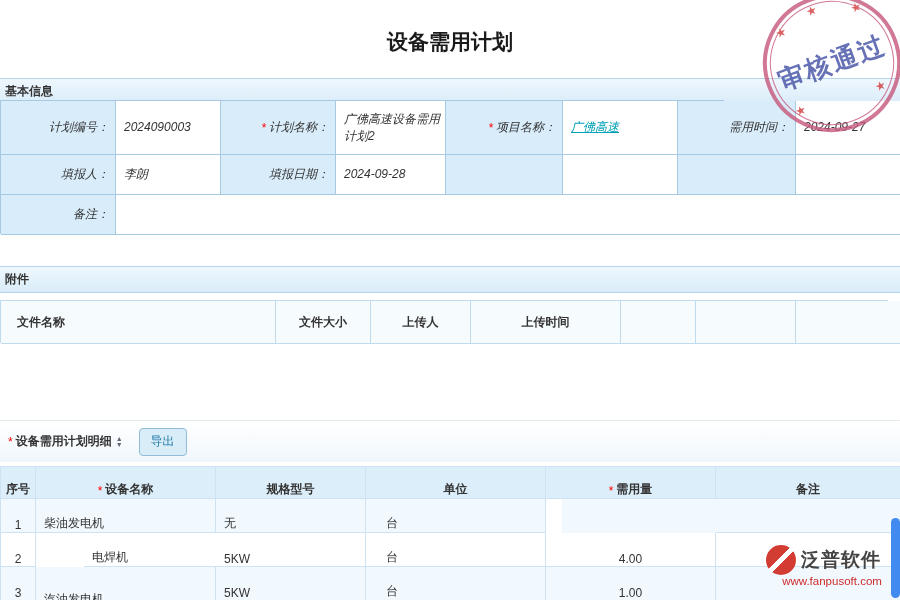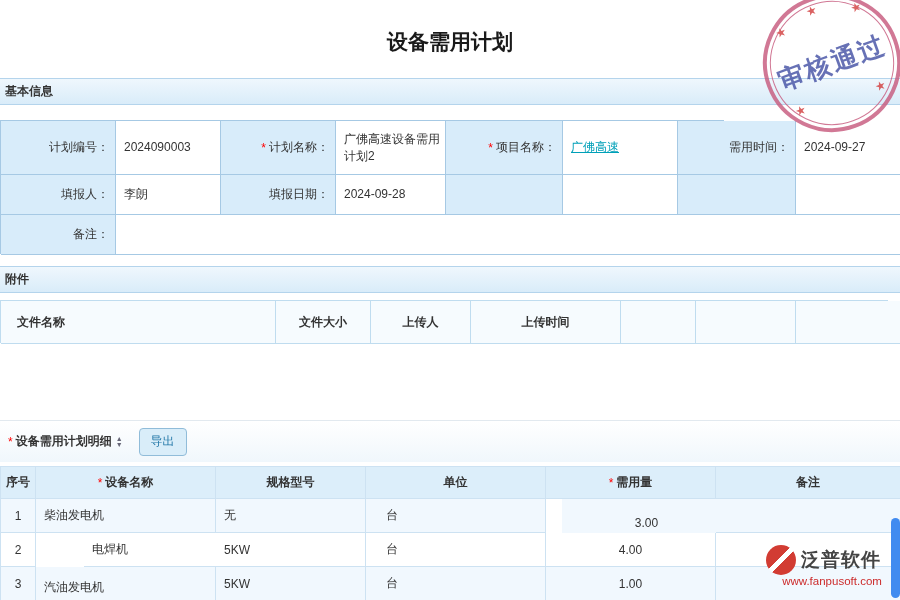--- a/index.html
+++ b/index.html
@@ -37,21 +37,21 @@
               display:flex;align-items:center;padding-left:8px;font-size:12px;}
   .detail-title{font-weight:bold;color:#333;}
   .sorter{display:inline-flex;flex-direction:column;margin-left:4px;cursor:pointer;}
   .sorter span{font-size:7px;line-height:6px;color:#667;}
   .export-btn{margin-left:16px;width:46px;height:26px;background:#d9edf9;
               border:1px solid #90bcd9;border-radius:4px;color:#2277a8;font-size:12px;
               display:flex;align-items:center;justify-content:center;cursor:pointer;}
 
   
   .dtbl{border-color:#cde2f2;}
-  .dtbl .c{border-right:1px solid #cde2f2;border-bottom:1px solid #cde2f2;}
+  .dtbl .c{border-right:1px solid #cde2f2;border-bottom:1px solid #cde2f2;align-items:flex-end;}
   .dtbl .hd{background:#dceefa;font-weight:bold;justify-content:center;}
   .row-odd{background:#f1f8fe;}
   .row-even{background:#ffffff;}
   .ct{justify-content:center;}
   .cl8{padding-left:8px;}
   .cl20{padding-left:20px;}
 
   
   .stamp{position:absolute;left:763px;top:-6px;width:138px;height:138px;
          transform:rotate(-20deg);opacity:.82;z-index:6;pointer-events:none;}
@@ -93,21 +93,21 @@
     <span class="star s2">★</span>
     <span class="star s3">★</span>
     <span class="star s4">★</span>
     <span class="star s5">★</span>
   </div>
 
   <div class="bar" style="top:78px;">
     <span>基本信息</span>
   </div>
 
-  <div class="tbl" style="top:120px;width:724px;height:134px;">
+  <div class="tbl" style="top:100px;width:724px;height:134px;font-style:italic;">
 
     <div class="c lab" style="left:0;top:0;width:115px;height:54px;">
       <span>计划编号：</span>
     </div>
     <div class="c val" style="left:115px;top:0;width:105px;height:54px;">
       <span>2024090003</span>
     </div>
     <div class="c lab" style="left:220px;top:0;width:115px;height:54px;">
       <span class="req">*</span>
       <span>计划名称：</span>

